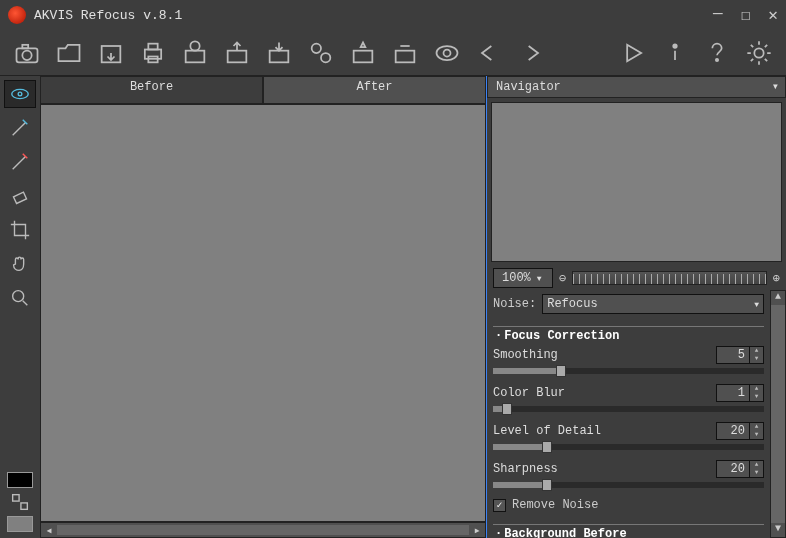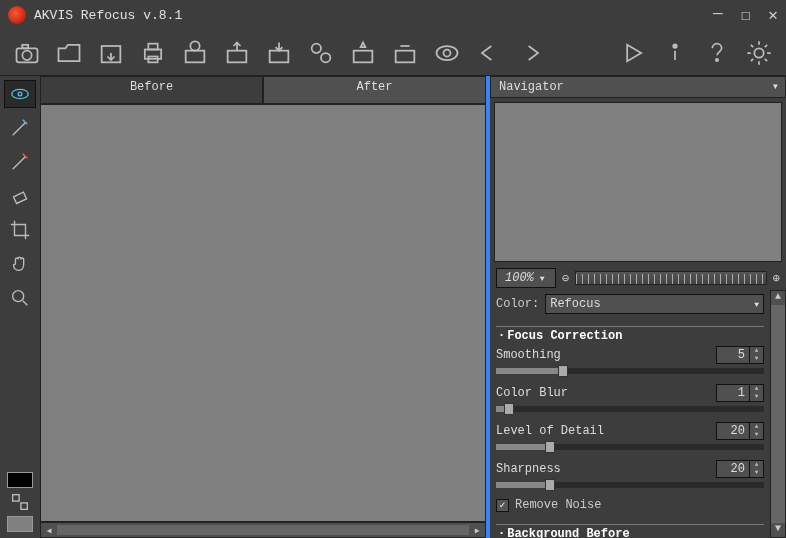--- a/index.html
+++ b/index.html
@@ -69,34 +69,33 @@
 .hscroll {
   height: 16px; background: #505050; border: 1px solid #222;
   display: flex; align-items: center;
 }
 .hscroll .arrow { width: 16px; text-align: center; cursor: pointer; }
 .hscroll .track { flex: 1; height: 10px; background: #666; }
 
 .rightpanel {
   width: 300px; background: #3d3d3d;
   display: flex; flex-direction: column;
-  border-left: 4px solid #3b82f6;
+  border-left: 1px solid #3b82f6;
 }
 .navhdr {
   height: 22px; line-height: 22px;
   background: #505050; border: 1px solid #222;
   padding-left: 8px; color: #ddd;
   display: flex; align-items: center;
 }
 .navhdr .tri { margin-left: auto; margin-right: 6px; }
 .navview { height: 160px; background: #808080; border: 1px solid #222; margin: 4px; }
 .navzoom {
   display: flex; align-items: center; gap: 6px;
   padding: 2px 6px;
-  font-style: italic;
 }
 .zoomval {
   background: #505050; border: 1px solid #111;
   padding: 2px 8px; color: #ddd; min-width: 60px; text-align: right;
   display: flex; align-items: center;
 }
 .zoomval .dd { margin-left: 6px; font-size: 8px; }
 .zc { cursor: pointer; }
 .ruler { flex: 1; height: 14px; background: linear-gradient(#555,#444); border: 1px solid #222; position: relative; }
 .ruler::after { content:""; position:absolute; left:0; right:0; top:2px; height:10px;
@@ -350,21 +349,21 @@
           <span class="dd">▼</span>
       </div>
       <span class="zc">⊖</span>
       <div class="ruler"></div>
       <span class="zc">⊕</span>
     </div>
 
     <div class="paramwrap">
       <div class="params">
         <div class="moderow">
-          <span>Color:</span>
+          <span>Noise:</span>
           <div class="modesel">
             <span>Refocus</span>
               <span class="dd">▼</span>
           </div>
         </div>
 
         <div class="grouphdr"><span>Focus Correction</span></div>
 
         <div class="param">
           <div class="paramtop">

